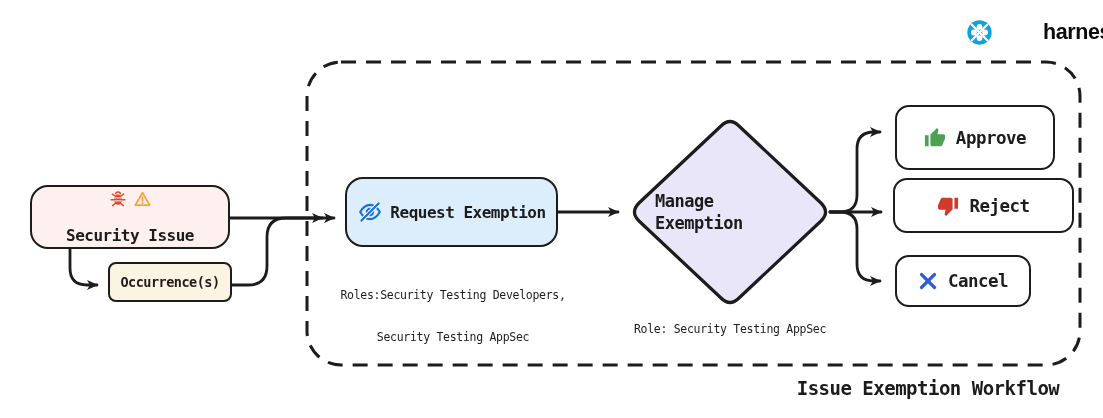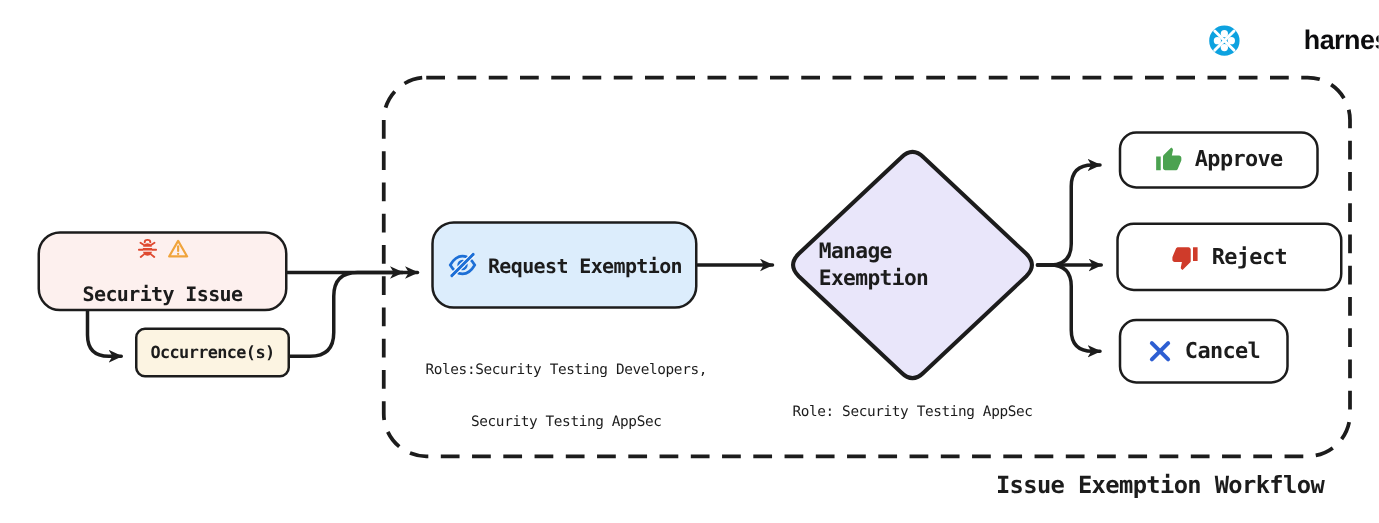--- a/index.html
+++ b/index.html
@@ -56,21 +56,21 @@
   #diamond-label {
     position: absolute; left: 655px; top: 190px; width: 150px;
     text-align: left; font-size: 17px; font-weight: 700;
     line-height: 22px; letter-spacing: -0.5px;
   }
 
   .action {
     border-radius: 14px; gap: 10px; background: #ffffff;
   }
   .action .lbl { font-size: 17.5px; }
-  #action-approve { left: 895px; top: 105px; width: 160px; height: 46px; }
+  #action-approve { left: 895px; top: 105px; width: 160px; height: 65px; }
   #action-reject  { left: 893px; top: 178px; width: 181px; height: 55px; align-items: center; }
   #action-cancel  { left: 895px; top: 255px; width: 136px; height: 52px; }
 
   #brand {
     position: absolute; left: 966px; top: 19px;
     display: flex; align-items: center; gap: 2px;
   }
   #brand .brand-text {
     font-family: "Liberation Sans", "DejaVu Sans", sans-serif;
     font-size: 21.5px; font-weight: 700; color: #0c0c0e;

